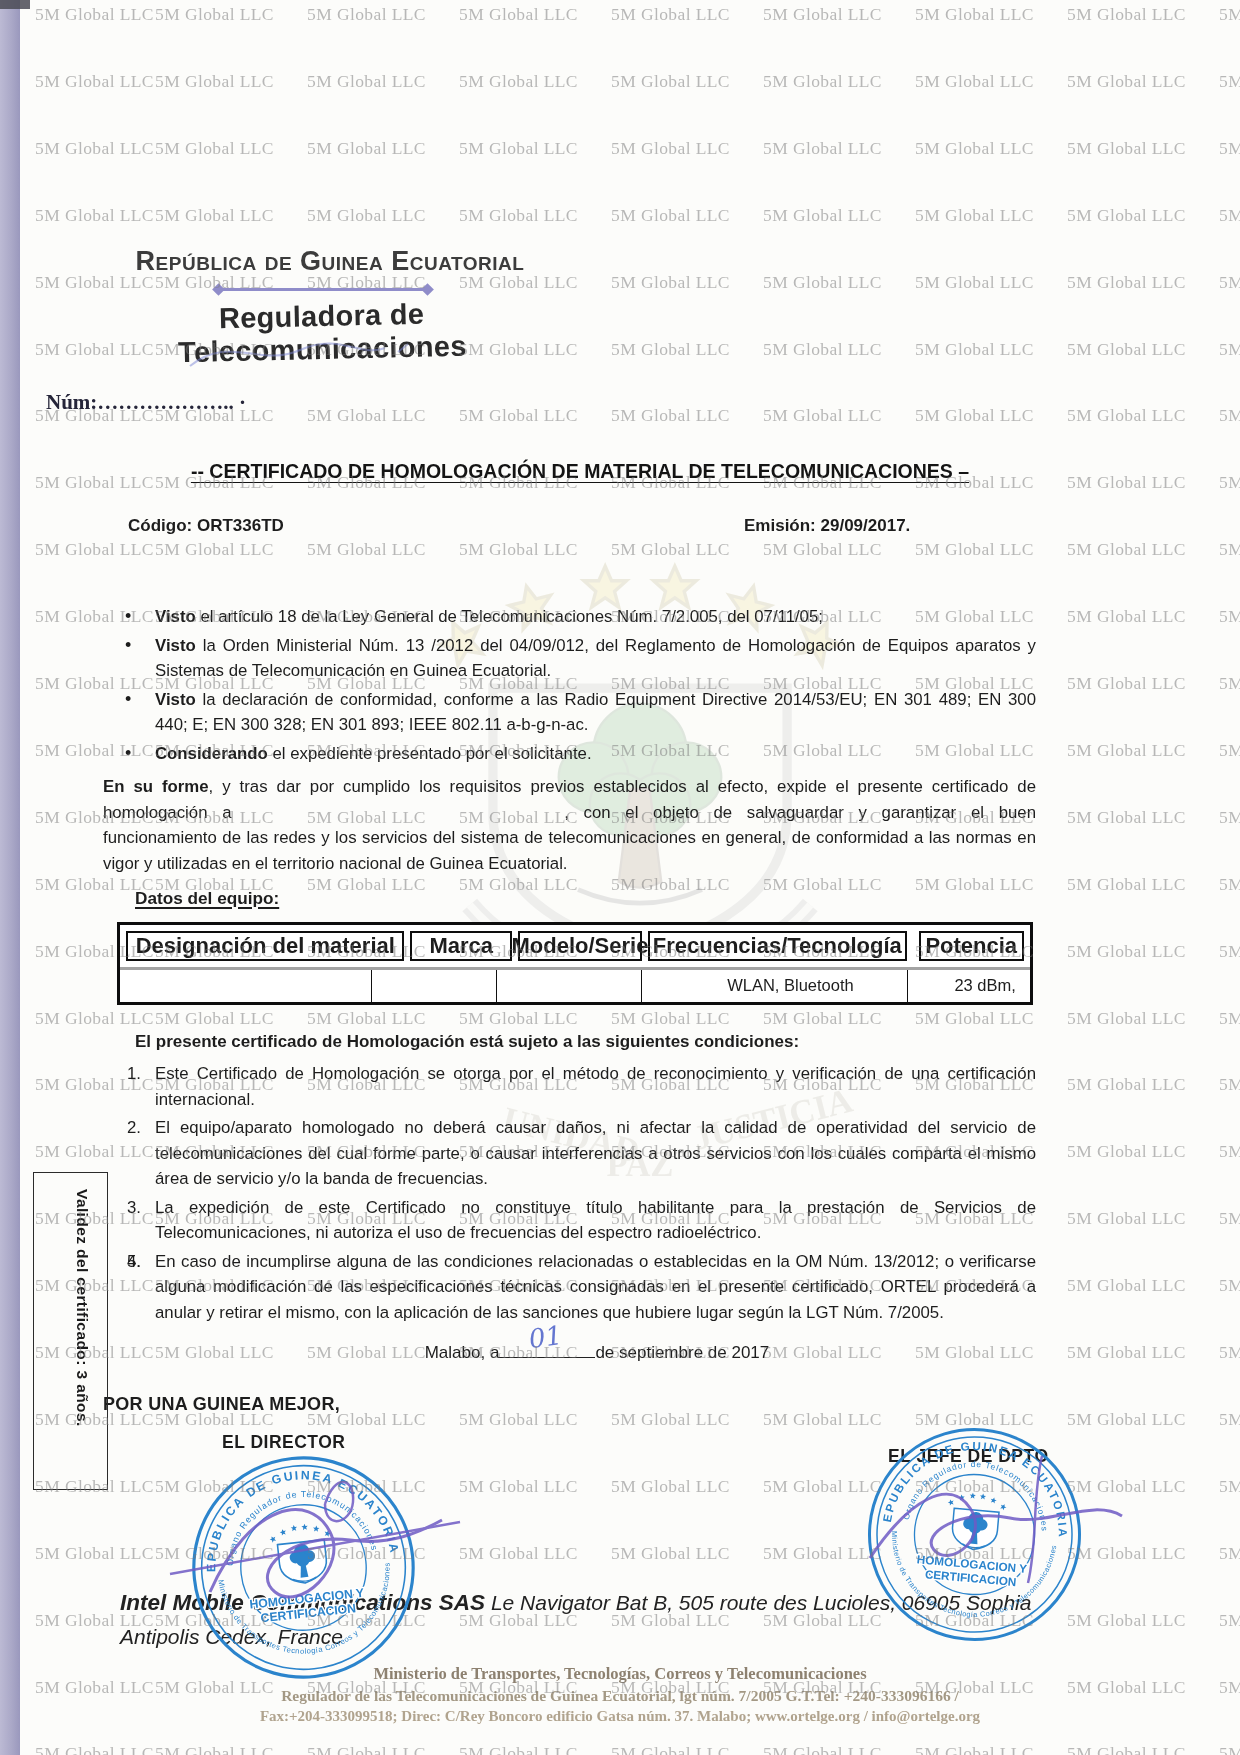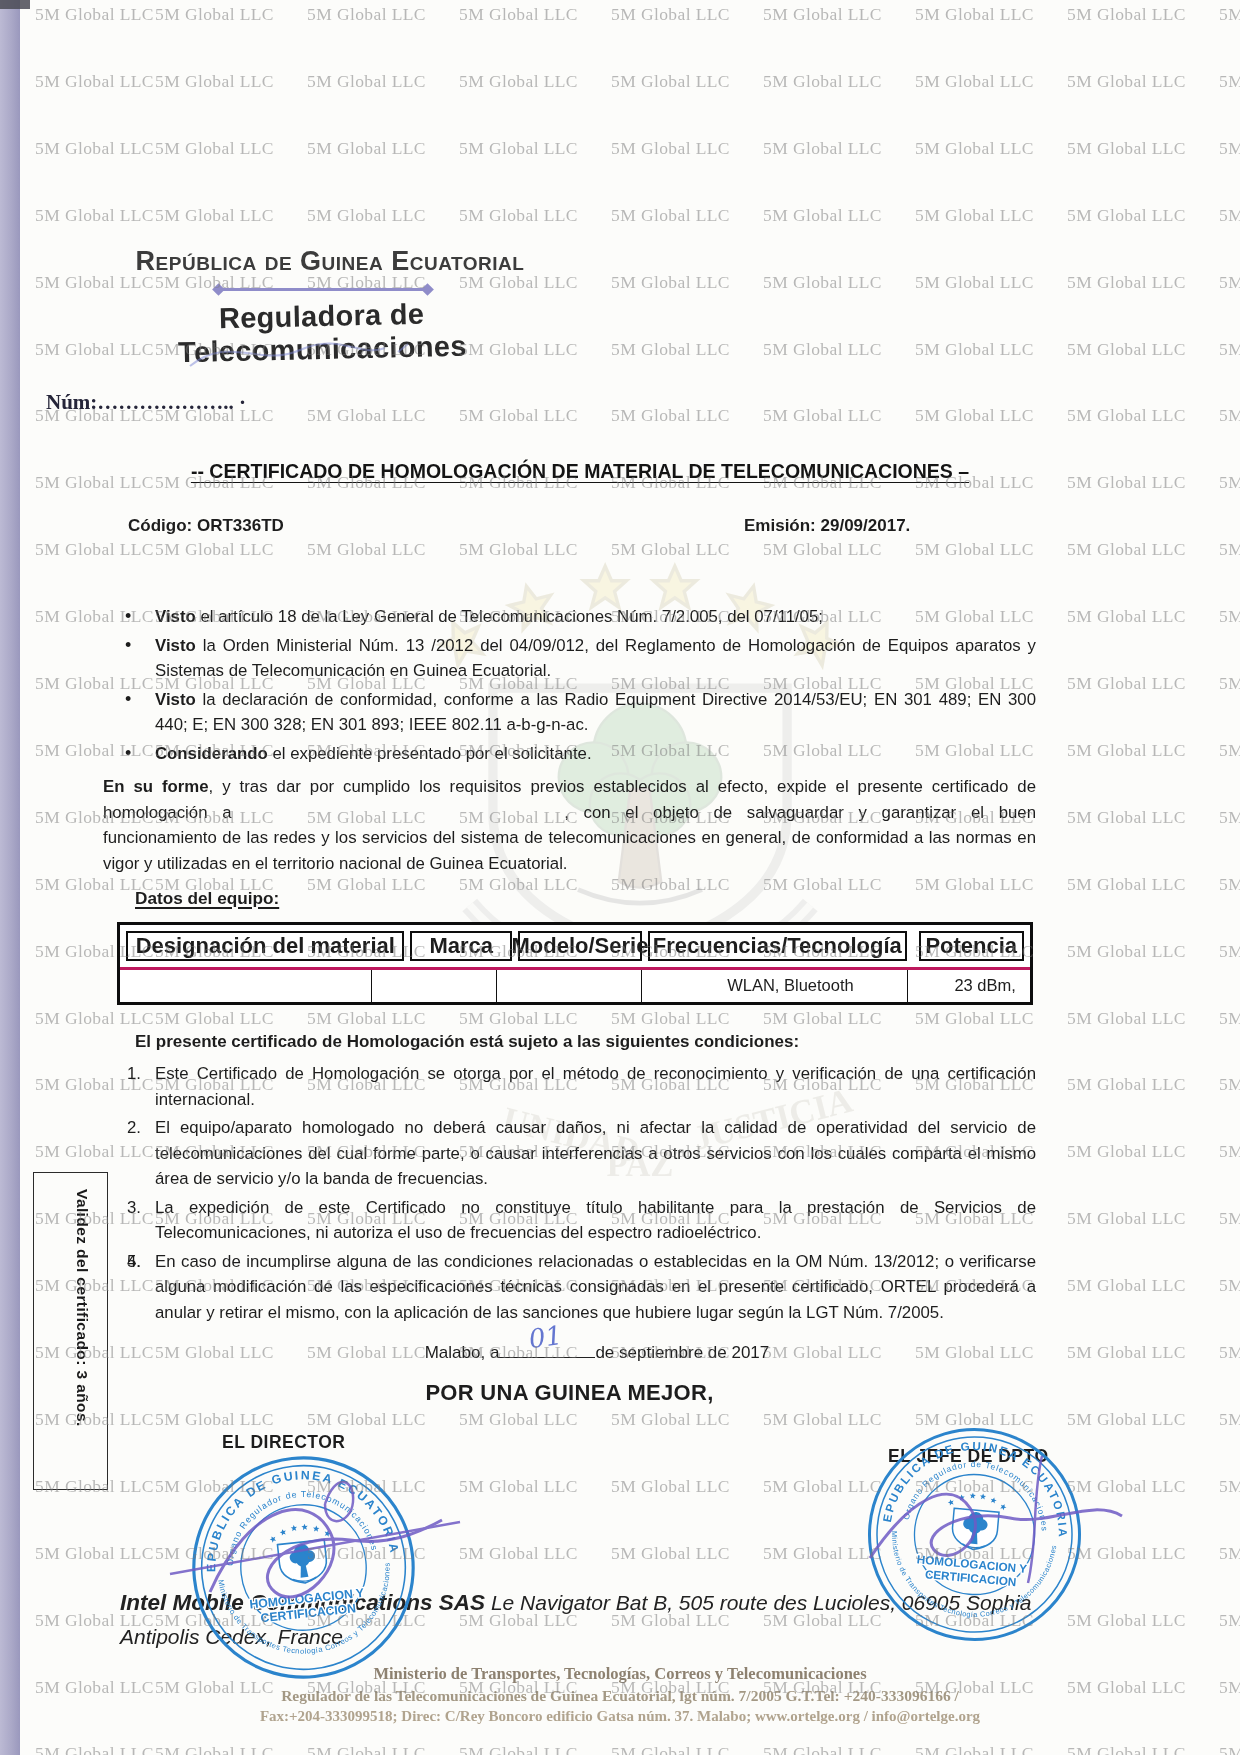--- a/index.html
+++ b/index.html
@@ -65,40 +65,40 @@
   
   .eq-table{margin:10px 0 0 14px;width:916px;border:3px solid #0d0d0d;box-sizing:border-box;background:#fff;}
   .eq-head{display:flex;padding:3px;}
   .eq-hcell{border:2.2px solid #0d0d0d;margin:3px;height:30px;display:flex;align-items:center;
       justify-content:center;font-weight:bold;font-size:22px;box-sizing:border-box;text-align:center;}
   .eq-hcell:nth-child(1){width:280px;}
   .eq-hcell:nth-child(2){width:102px;}
   .eq-hcell:nth-child(3){width:124px;}
   .eq-hcell:nth-child(4){width:260px;align-items:center;}
   .eq-hcell:nth-child(5){width:106px;margin-left:9px;}
-  .eq-body{display:flex;border-top:3px solid #be185d;height:32px;gap:32px;}
+  .eq-body{display:flex;border-top:3px solid #a3a3a3;height:32px;gap:32px;}
   .eq-bcell{border-right:1.8px solid #111;display:flex;align-items:center;justify-content:center;
       font-size:16.5px;box-sizing:border-box;}
   .eq-bcell:nth-child(1){width:292px;}
   .eq-bcell:nth-child(2){width:108px;}
   .eq-bcell:nth-child(3){width:130px;}
   .eq-bcell:nth-child(4){width:272px;}
   .eq-bcell:nth-child(5){width:104px;border-right:none;}
 
   .cond-heading{margin:24px 0 0 32px;font-weight:bold;font-size:17px;text-align:left;}
   ol.conds{list-style:none;margin:7px 0 0 0;padding:0;}
   ol.conds li{position:relative;padding-left:52px;margin-bottom:3px;}
   ol.conds .num{position:absolute;left:24px;top:0;}
 
   .closing-line{margin-top:14px;text-align:center;padding-left:55px;font-size:17px;}
   .day-gap{display:inline-block;width:96px;height:18px;border-bottom:1.7px solid #222;
       position:relative;vertical-align:baseline;}
   .hand-day{position:absolute;left:30px;top:-14px;color:var(--pen-blue);font-family:"DejaVu Serif",serif;
       font-style:italic;font-size:26px;transform:rotate(-8deg);opacity:.85;}
-  .motto{margin-top:14px;text-align:center;font-weight:bold;font-size:22px;letter-spacing:.3px;}
+  .motto{margin-top:26px;font-weight:bold;font-size:18px;letter-spacing:.3px;}
 
   
   .director-label{position:absolute;left:222px;top:1432px;z-index:13;font-weight:bold;font-size:17.5px;letter-spacing:.5px;}
   .jefe-label{position:absolute;left:888px;top:1446px;z-index:13;font-weight:bold;font-size:17.5px;letter-spacing:.5px;}
   .stamp{position:absolute;z-index:14;overflow:visible;}
   .stamp-left{left:186px;top:1450px;transform:rotate(-6deg);}
   .stamp-right{left:862px;top:1422px;transform:rotate(5deg);}
   .sig{position:absolute;z-index:15;overflow:visible;}
   .sig-left{left:140px;top:1462px;}
   .sig-right{left:830px;top:1428px;}

